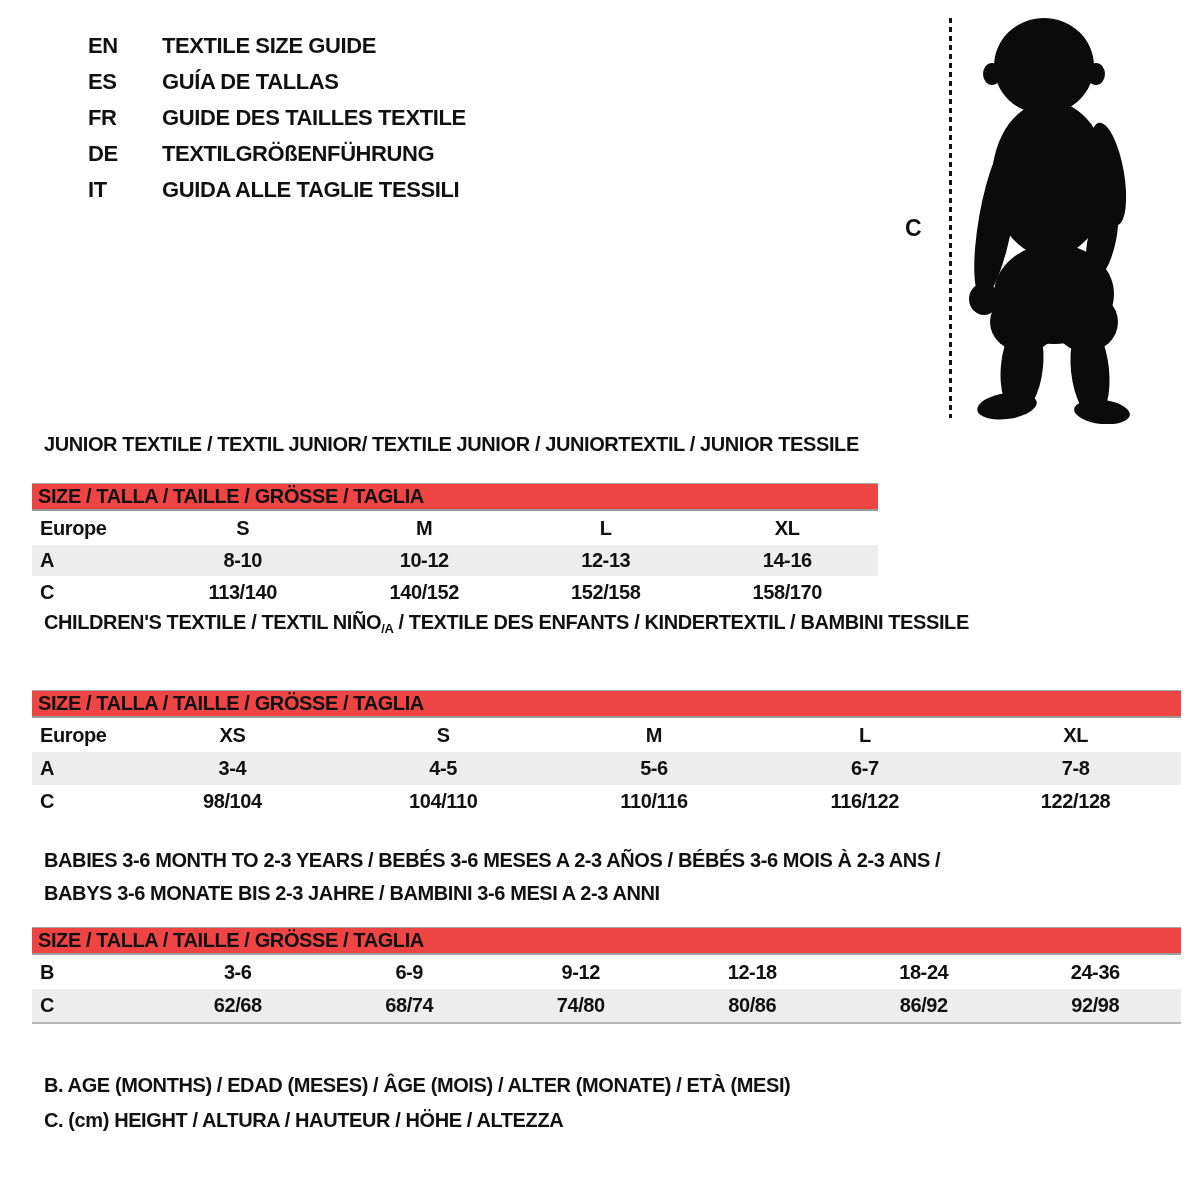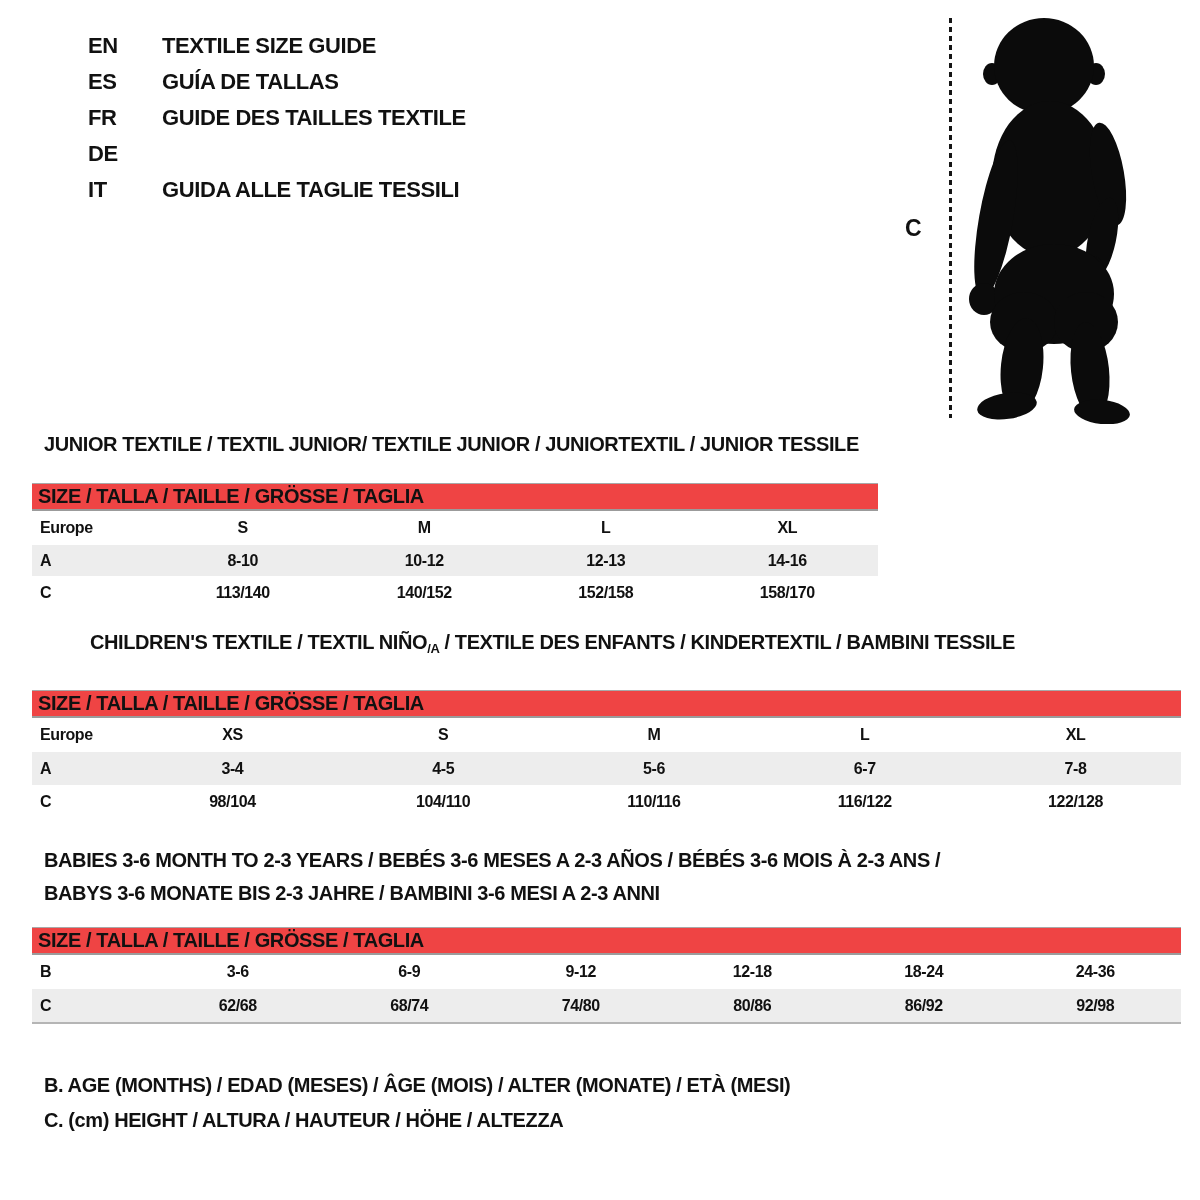--- a/index.html
+++ b/index.html
@@ -41,21 +41,21 @@
   
   .tbl { position:absolute; left:32px; }
   .tbl-header {
     background:#ef4444;
     border-top:1px solid #a8a8a8;
     border-bottom:2px solid #9b9b9b;
     height:28px; line-height:25px;
     padding-left:6px;
     font-size:20px; font-weight:bold; letter-spacing:-0.4px;
   }
-  .trow { display:flex; align-items:center; font-size:16px; font-weight:bold; letter-spacing:-0.4px; }
+  .trow { display:flex; align-items:center; font-size:20px; font-weight:bold; letter-spacing:-0.4px; }
   .trow.shaded { background:#ededed; }
   .trow .lbl { padding-left:8px; }
   .trow .cell { flex:1; text-align:center; }
   .tbl-junior { width:846px; top:483px; }
   .tbl-junior .lbl { width:120px; }
   .tbl-children { width:1149px; top:690px; }
   .tbl-children .lbl { width:95px; }
   .tbl-babies { width:1149px; top:927px; border-bottom:2px solid #b5b5b5; }
   .tbl-babies .lbl { width:120px; }
   .row-h34 { height:34px; }
@@ -79,20 +79,21 @@
     <div class="lang-row">
       <span class="code">ES</span>
       <span class="title">GUÍA DE TALLAS</span>
     </div>
     <div class="lang-row">
       <span class="code">FR</span>
       <span class="title">GUIDE DES TAILLES TEXTILE</span>
     </div>
     <div class="lang-row">
       <span class="code">DE</span>
+      <span class="title">TEXTILGRÖßENFÜHRUNG</span>
     </div>
     <div class="lang-row">
       <span class="code">IT</span>
       <span class="title">GUIDA ALLE TAGLIE TESSILI</span>
     </div>
   </div>
 
   <div class="dash-line"></div>
   <div class="c-label">C</div>
   <svg class="baby-svg" width="182" height="410" viewBox="0 0 182 410">
@@ -136,21 +137,21 @@
     </div>
     <div class="trow row-h33">
       <div class="lbl">C</div>
       <div class="cell">113/140</div>
       <div class="cell">140/152</div>
       <div class="cell">152/158</div>
       <div class="cell">158/170</div>
     </div>
   </div>
 
-  <div class="sec-heading" style="top:631px;margin-left:46px;">
+  <div class="sec-heading" style="top:611px;">
     <span>CHILDREN'S TEXTILE / TEXTIL NIÑO</span><span class="sub">/A</span><span> / TEXTILE DES ENFANTS / KINDERTEXTIL / BAMBINI TESSILE</span>
   </div>
 
   <div class="tbl tbl-children">
     <div class="tbl-header">SIZE / TALLA / TAILLE / GRÖSSE / TAGLIA</div>
     <div class="trow row-h34">
       <div class="lbl">Europe</div>
       <div class="cell">XS</div>
       <div class="cell">S</div>
       <div class="cell">M</div>

